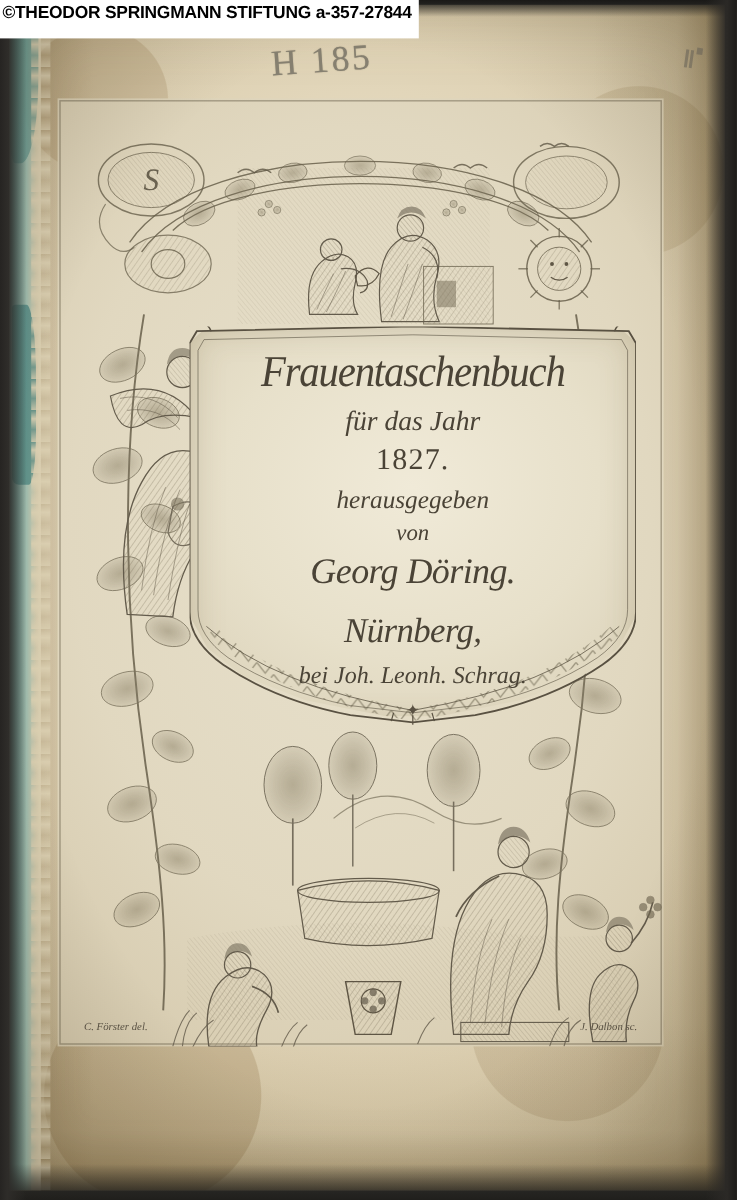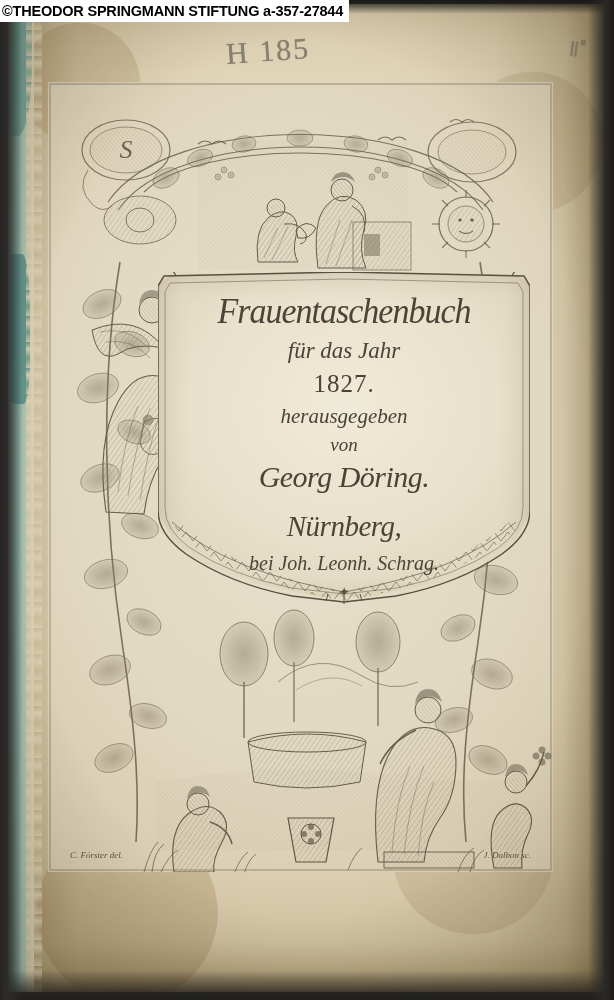--- a/index.html
+++ b/index.html
@@ -114,21 +114,21 @@
     background: #4d8a85;
     opacity: .6;
     border-radius: 0 0 60% 20%;
   }
 
   
   #stamp {
     position: absolute;
     left: 0;
     top: 0;
-    height: 22px;
+    height: 32px;
     padding: 0 6px 0 2px;
     background: #ffffff;
     color: #000000;
     font-family: "Liberation Sans", sans-serif;
     font-size: 14.5px;
     font-weight: bold;
     letter-spacing: -0.2px;
     line-height: 22px;
     white-space: nowrap;
     z-index: 7;

